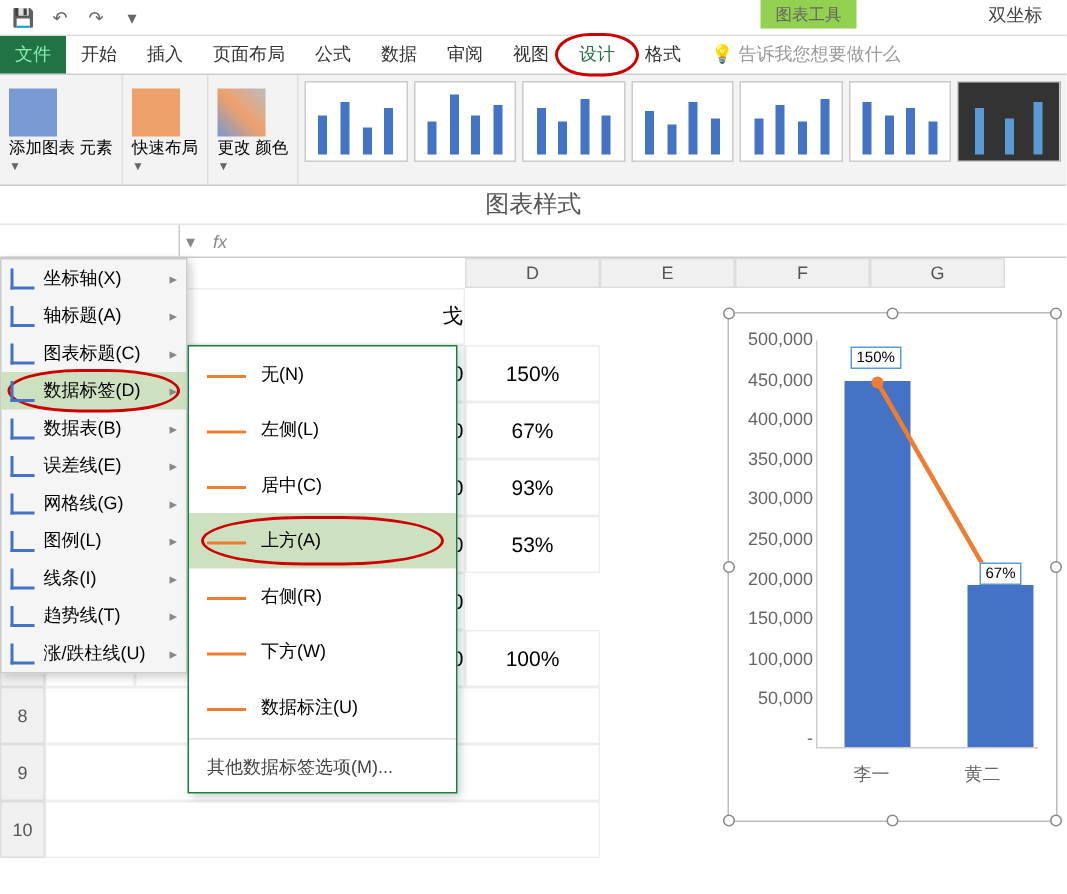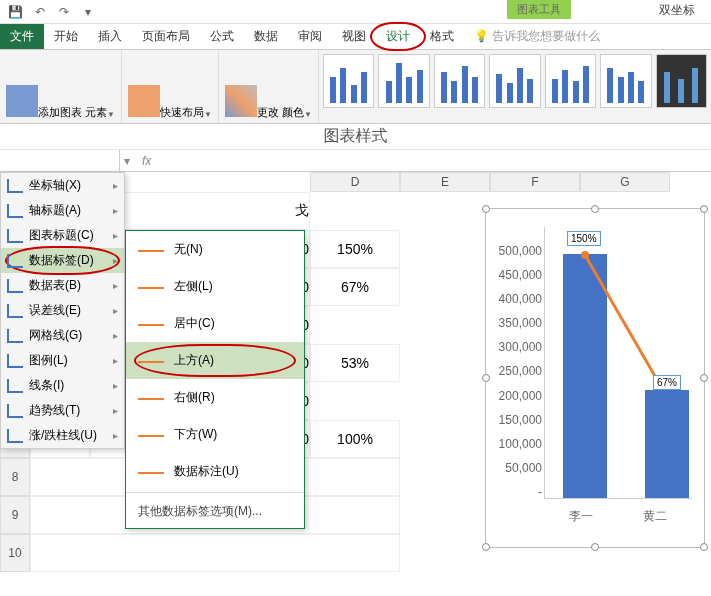--- a/index.html
+++ b/index.html
@@ -3,26 +3,26 @@
 <meta charset="utf-8">
 <style>
 *{margin:0;padding:0;box-sizing:border-box;font-family:"Microsoft YaHei",sans-serif;font-size:12px}
 body{background:#fff;width:711px;height:596px;overflow:hidden;position:relative}
 .titlebar{height:24px;background:#fff;display:flex;align-items:center;padding:0 4px;border-bottom:1px solid #ddd}
 .titlebar .tb-btn{width:24px;height:20px;display:flex;align-items:center;justify-content:center;color:#666}
 .ctx-tab{position:absolute;right:140px;top:0;background:#92d050;color:#666;padding:2px 10px;font-size:11px}
 .title-r{position:absolute;right:16px;top:2px;color:#444}
 .menubar{height:26px;background:#fff;display:flex;align-items:center;border-bottom:1px solid #ccc}
 .menubar .mi{padding:4px 10px;color:#333;cursor:pointer}
-.menubar .mi.file{background:#217346;color:#ffffff}
+.menubar .mi.file{background:#217346;color:#86efac}
 .menubar .mi.design{color:#217346;position:relative}
 .menubar .mi.design::after{content:'';position:absolute;inset:-2px -6px;border:2px solid #c00;border-radius:50%/60%}
 .menubar .tellme{color:#999;margin-left:10px}
 .ribbon{height:74px;background:#f3f3f3;border-bottom:1px solid #ccc;display:flex}
-.rbtn{display:flex;flex-direction:row;align-items:flex-end;justify-content:center;padding:4px 6px;border-right:1px solid #ddd;cursor:pointer}
+.rbtn{display:flex;flex-direction:column;align-items:flex-start;justify-content:center;padding:4px 6px;border-right:1px solid #ddd;cursor:pointer}
 .rbtn .ico{width:32px;height:32px;background:#4472c4;opacity:.7;margin-bottom:2px}
 .rbtn .lbl{font-size:11px;text-align:center;line-height:13px}
 .rbtn .dd{font-size:8px;color:#666}
 .gallery{flex:1;display:flex;gap:4px;padding:4px;overflow:hidden}
 .gthumb{width:74px;height:54px;border:1px solid #ccc;background:linear-gradient(#fff,#fff);display:flex;align-items:end;justify-content:space-around;padding:4px}
 .gthumb.dark{background:#333}
 .gthumb .bar{width:6px;background:#4472c4}
 .formulabar{height:22px;border-bottom:1px solid #ccc;display:flex;align-items:center}
 .namebox{width:120px;border-right:1px solid #ccc;padding:0 6px;height:100%;display:flex;align-items:center;color:#888}
 .fx{padding:0 8px;color:#888;font-style:italic}
@@ -49,21 +49,21 @@
 .colhdr .ch{width:90px;text-align:center;background:#f0f0f0;border:1px solid #ddd;padding:2px 0;color:#555}
 .rows{}
 .row{display:flex;height:38px;align-items:center}
 .row .rh{width:30px;text-align:center;background:#f0f0f0;border:1px solid #ddd;color:#555;height:100%;display:flex;align-items:center;justify-content:center}
 .row .cell{width:90px;border:1px solid #eee;text-align:center;height:100%;display:flex;align-items:center;justify-content:center;font-size:14px}
 
 .chartobj{position:absolute;right:6px;top:36px;width:220px;height:340px;border:1px solid #bbb;background:#fff;z-index:2}
 .chandle{position:absolute;width:8px;height:8px;background:#fff;border:1px solid #888;border-radius:50%}
 .ch-tl{left:-4px;top:-4px}.ch-tr{right:-4px;top:-4px}.ch-bl{left:-4px;bottom:-4px}.ch-br{right:-4px;bottom:-4px}.ch-tm{left:50%;top:-4px;margin-left:-4px}.ch-bm{left:50%;bottom:-4px;margin-left:-4px}.ch-ml{left:-4px;top:50%;margin-top:-4px}.ch-mr{right:-4px;top:50%;margin-top:-4px}
 .chart-inner{position:absolute;inset:8px;padding-left:50px}
-.yaxis{position:absolute;left:0;top:27px;bottom:40px;width:48px;display:flex;flex-direction:column;justify-content:space-between;text-align:right;font-size:10px;color:#666}
+.yaxis{position:absolute;left:0;top:2px;bottom:40px;width:48px;display:flex;flex-direction:column;justify-content:space-between;text-align:right;font-size:10px;color:#666}
 .plot{position:absolute;left:50px;right:4px;top:10px;bottom:40px;border-left:1px solid #ccc;border-bottom:1px solid #ccc}
 .cbar{position:absolute;bottom:0;width:44px;background:#4472c4}
 .cline{position:absolute;inset:0}
 .dlabel{position:absolute;font-size:10px;border:1px solid #5b9bd5;background:#fff;padding:1px 3px}
 .xaxis{position:absolute;left:50px;right:4px;bottom:14px;display:flex;justify-content:space-around;font-size:10px;color:#666}
 </style>
 </head>
 <body>
 
 <div class="titlebar">
@@ -179,20 +179,21 @@
           <div class="cell">150%</div>
         </div>
       <div class="row">
           <div class="rh"></div>
           <div class="cell" style="width:280px;justify-content:end">000</div>
           <div class="cell">67%</div>
         </div>
       <div class="row">
           <div class="rh"></div>
           <div class="cell" style="width:280px;justify-content:end">000</div>
+          <div class="cell">93%</div>
         </div>
       <div class="row">
           <div class="rh">5</div>
           <div class="cell" style="width:60px">丁四</div>
           <div class="cell" style="width:220px;justify-content:end">000</div>
           <div class="cell">53%</div>
         </div>
       <div class="row">
           <div class="rh">6</div>
           <div class="cell" style="width:60px">王五</div>

